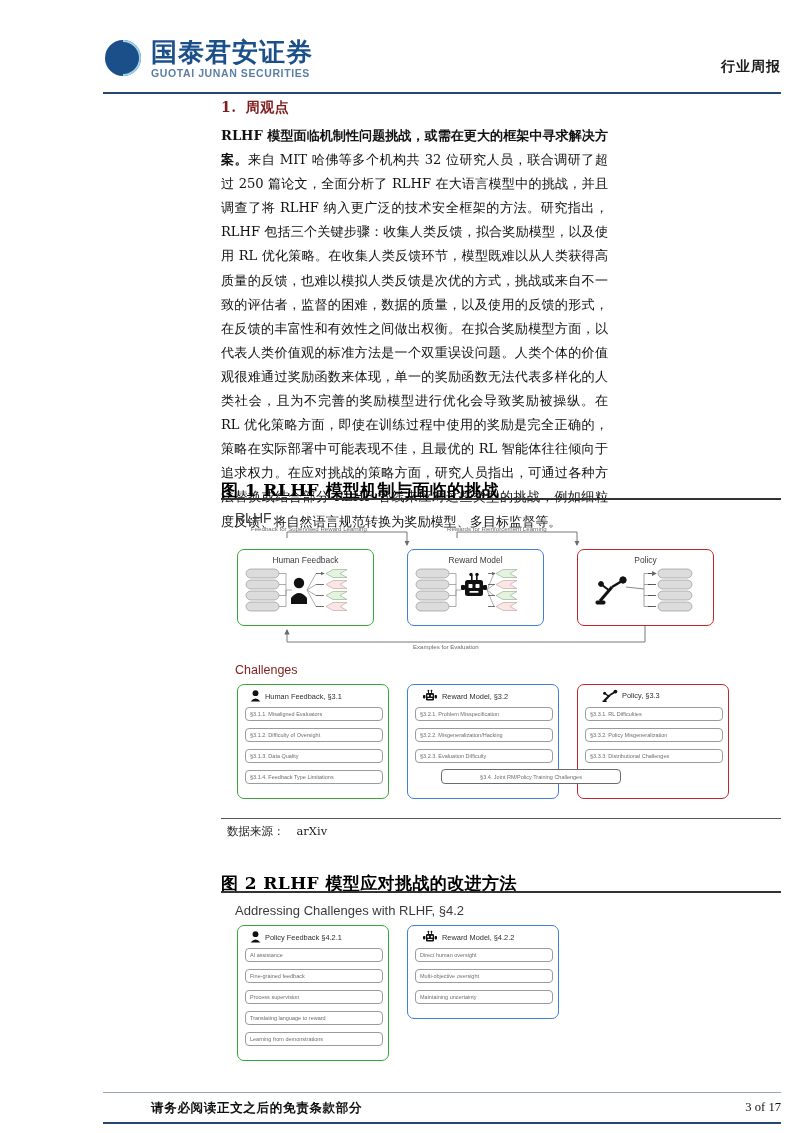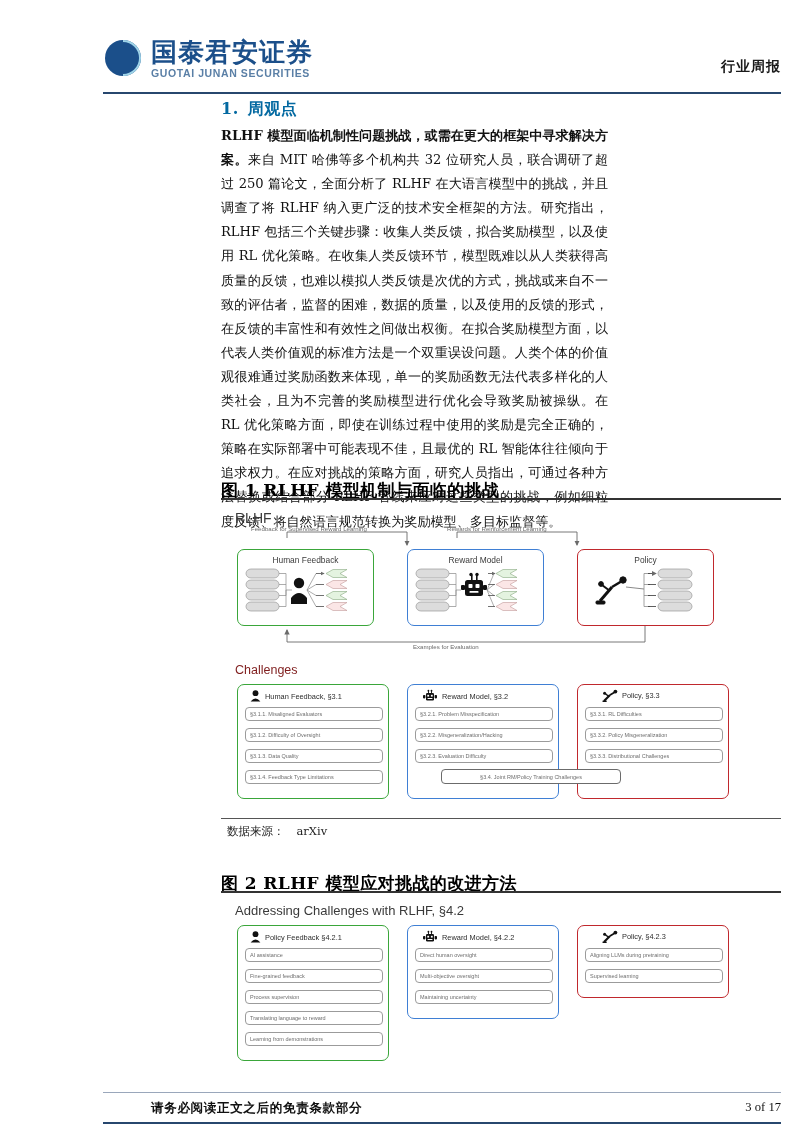--- a/index.html
+++ b/index.html
@@ -23,21 +23,21 @@
              font-size:26px; letter-spacing:1px; color:#1b4f8a; }
   .logo-en { font-family:"Liberation Sans","DejaVu Sans",sans-serif; font-weight:bold;
              font-size:10.5px; letter-spacing:0.6px; color:#5a7fa6; margin-top:3px; }
   .header-right { position:absolute; right:0; top:22px; font-family:"DejaVu Serif","Liberation Serif",serif;
                   font-weight:bold; font-size:14px; color:#1a1a1a; letter-spacing:1px; }
   .header-rule { position:absolute; left:62px; top:92px; width:678px; height:2.4px; background:#27476e; }
 
   
   .sec-title { position:absolute; left:180px; top:99px;
                font-family:"DejaVu Serif","Liberation Serif",serif; font-weight:bold;
-               font-size:16px; color:#0369a1; letter-spacing:0.5px; }
+               font-size:14px; color:#7f1d1d; letter-spacing:0.5px; }
   .sec-title .num { margin-right:9px; }
 
   
   .body-text { position:absolute; left:180px; top:124px; width:387px;
                font-family:"DejaVu Serif","Liberation Serif",serif;
                font-size:13.1px; line-height:24.1px; color:#111;
                text-align:justify; text-justify:inter-character; }
   .body-text .lead { font-weight:bold; }
 
   
@@ -350,37 +350,20 @@
             <rect x="5.6" y="8" width="4.8" height="1" fill="#fff"></rect>
           </svg>
         </span>
         <span class="ghl">Reward Model, §4.2.2</span>
       </div>
       <div class="chip" style="left:7px; top:22px; width:138px; height:14px;">Direct human oversight</div>
       <div class="chip" style="left:7px; top:43px; width:138px; height:14px;">Multi-objective oversight</div>
       <div class="chip" style="left:7px; top:64px; width:138px; height:14px;">Maintaining uncertainty</div>
     </div>
 
-    <div class="panel red" style="left:350px; top:28px; width:152px; height:73px;">
-      <div class="grp-head" style="left:24px; top:4px;">
-        <span>
-          <svg width="16" height="13" viewBox="0 0 16 13">
-            <path d="M2,12 L8,6" stroke="#111" stroke-width="2.2" fill="none"></path>
-            <path d="M8,6 L13,3" stroke="#111" stroke-width="1.8" fill="none"></path>
-            <circle cx="13.4" cy="2.6" r="1.9" fill="#111"></circle>
-            <path d="M7,7.5 L3,4.5" stroke="#111" stroke-width="1.5" fill="none"></path>
-            <circle cx="2.6" cy="4.2" r="1.5" fill="#111"></circle>
-            <rect x="0.4" y="11.4" width="4.4" height="1.5" rx="0.6" fill="#111"></rect>
-          </svg>
-        </span>
-        <span class="ghl">Policy, §4.2.3</span>
-      </div>
-      <div class="chip" style="left:7px; top:22px; width:138px; height:14px;">Aligning LLMs during pretraining</div>
-      <div class="chip" style="left:7px; top:43px; width:138px; height:14px;">Supervised learning</div>
-    </div>
   </div>
 
   <div class="footer-rule"></div>
   <div class="footer-left">请务必阅读正文之后的免责条款部分</div>
   <div class="footer-right">3 of 17</div>
   <div class="footer-rule2"></div>
 
 </div>
 
 </body></html>

